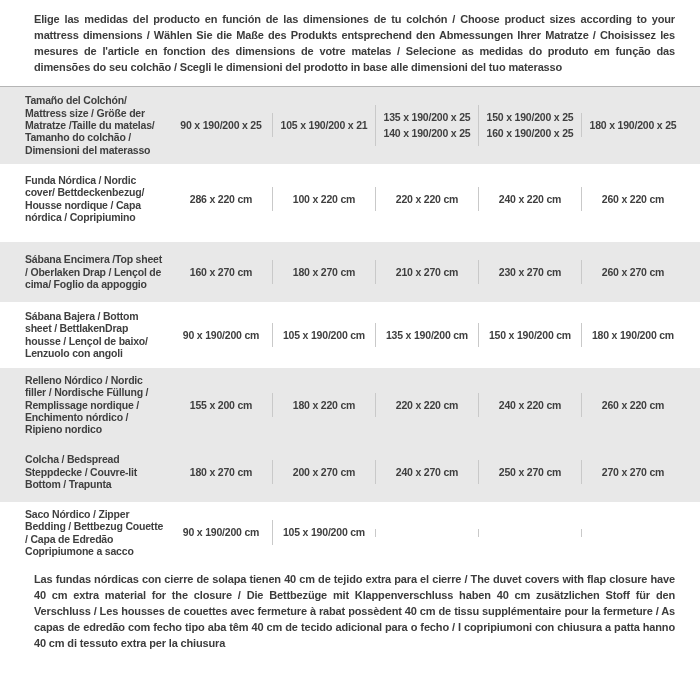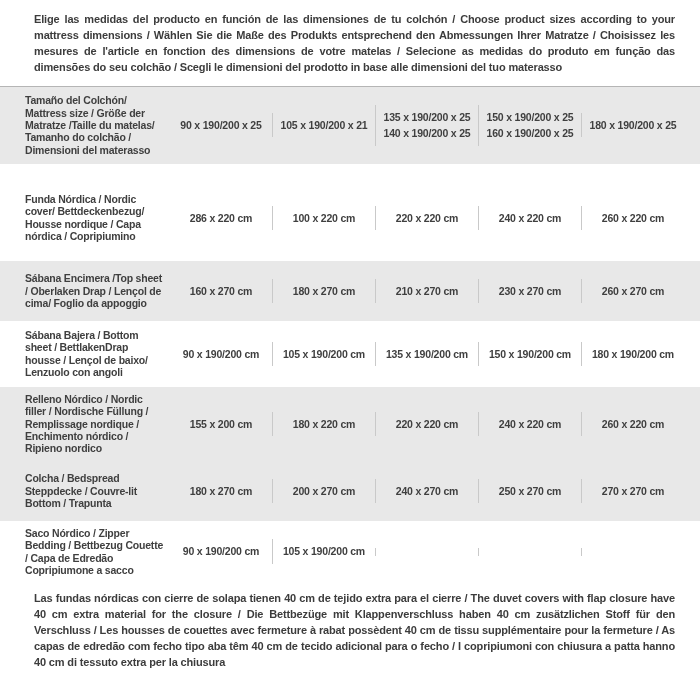--- a/index.html
+++ b/index.html
@@ -32,21 +32,21 @@
     width: 700px;
   }
   .row {
     display: flex;
     align-items: center;
     padding-right: 16px;
     box-sizing: border-box;
   }
   .row.alt { background: #e8e8e8; }
   .row:nth-child(1) { min-height: 77px; }
-  .row:nth-child(2) { min-height: 70px; margin-top: 19px; }
+  .row:nth-child(2) { min-height: 70px; }
   .row:nth-child(3) { min-height: 60px; margin-top: 8px; }
   .row:nth-child(4) { min-height: 66px; }
   .row:nth-child(5) { min-height: 74px; }
   .row:nth-child(6) { min-height: 60px; }
   .row:nth-child(7) { min-height: 60px; }
   .row:nth-child(8) { min-height: 68px; }
   .cell-label {
     width: 141px;
     padding: 6px 4px 6px 25px;
     box-sizing: content-box;

